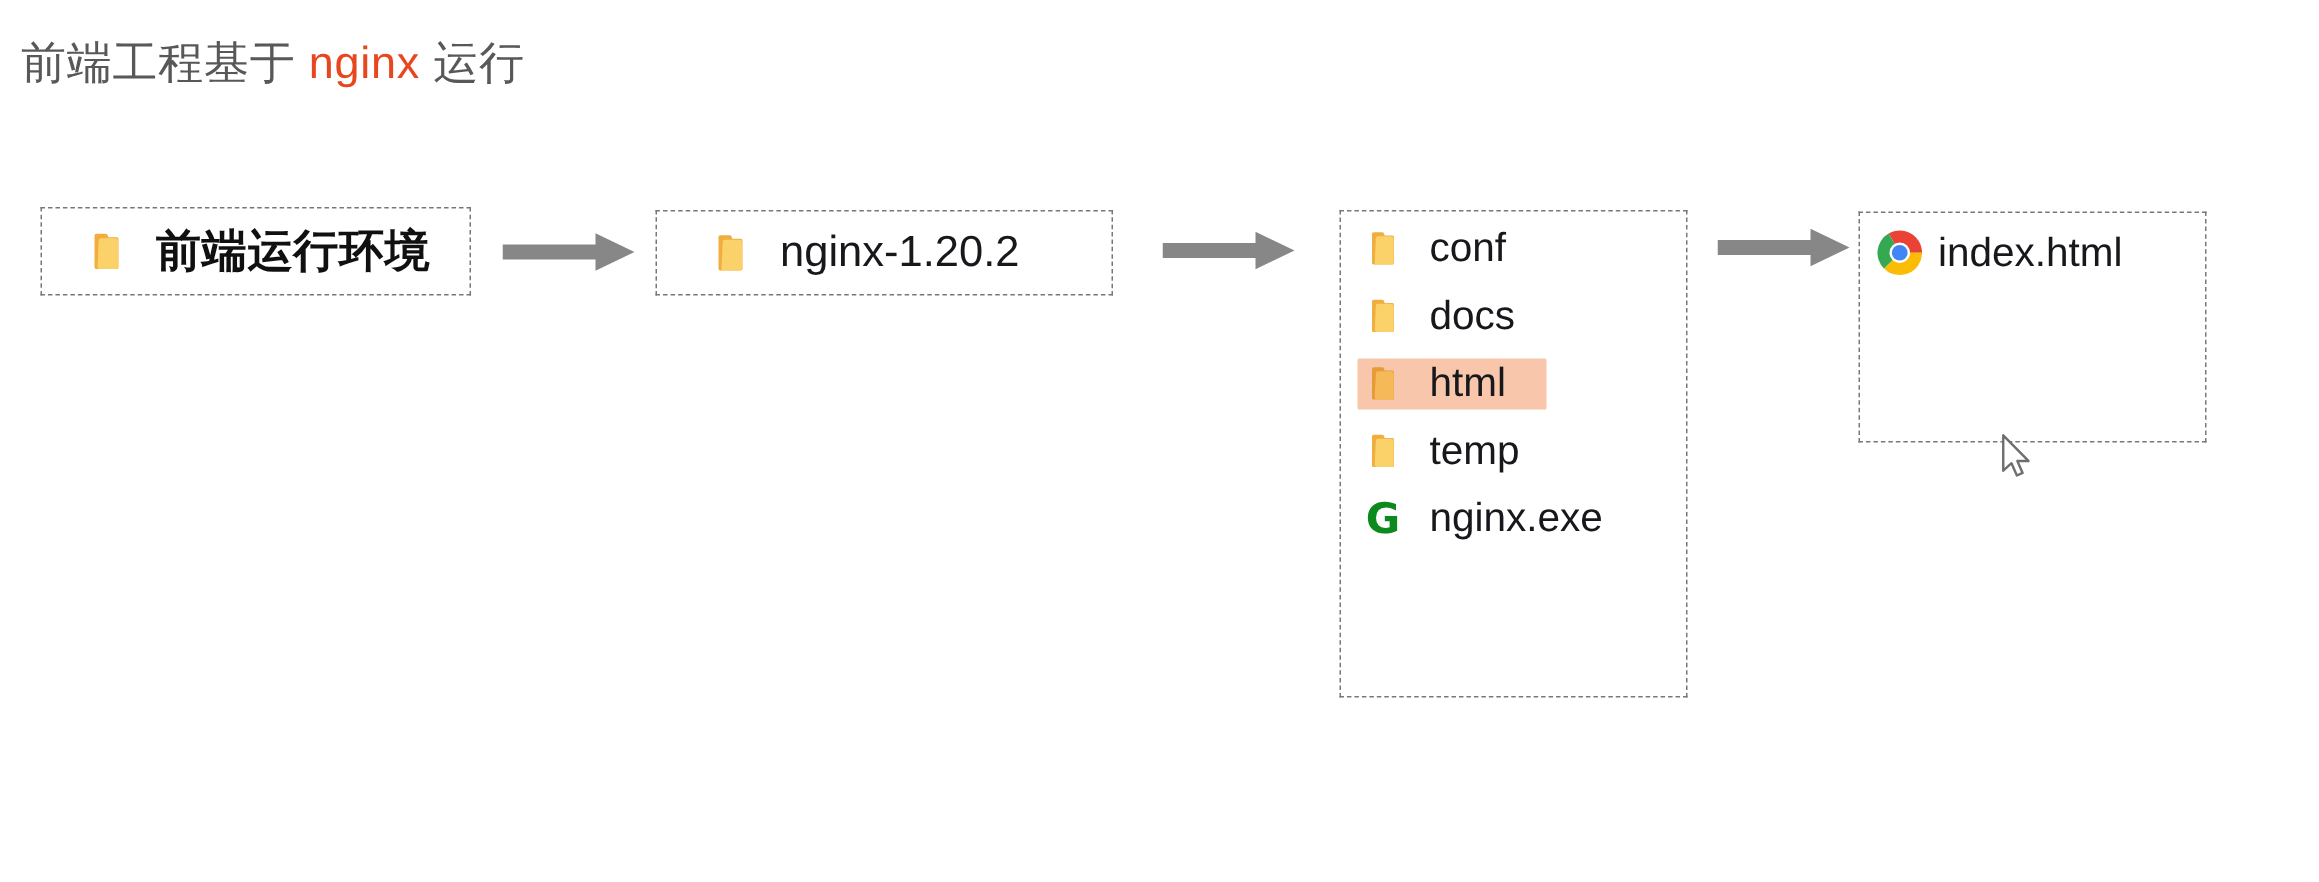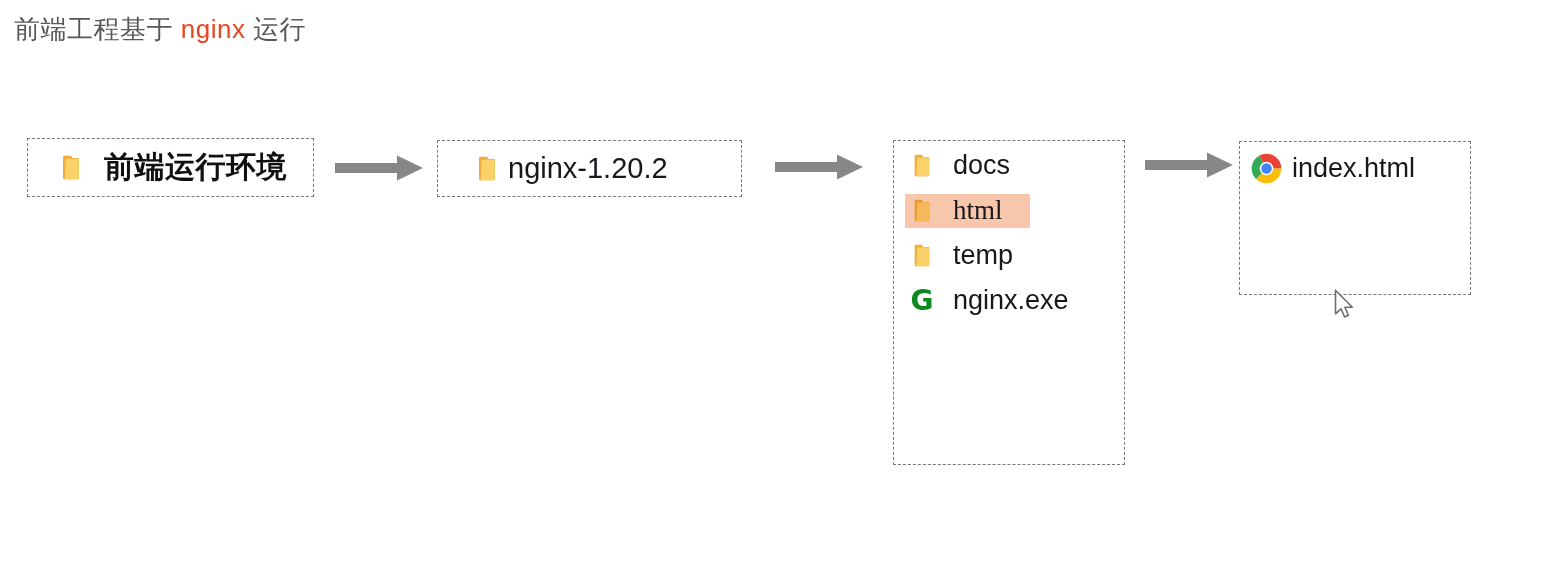--- a/index.html
+++ b/index.html
@@ -7,22 +7,22 @@
   body {
     position: relative;
     background: #ffffff;
     font-family: "Liberation Sans", "DejaVu Sans", sans-serif;
     overflow: hidden;
   }
 
   
   .page-title {
     position: absolute;
-    left: 14px; top: 10px;
-    font-size: 26px;
+    left: 14px; top: 24px;
+    font-size: 30px;
     line-height: 38px;
     color: #58585a;
     letter-spacing: 0.5px;
     white-space: nowrap;
   }
   .page-title .hl { color: #e8461f; }
 
   
   .node {
     position: absolute;
@@ -36,21 +36,21 @@
   .node1 { left: 27px;  top: 138px; width: 287px; height: 59px; padding-left: 30px; }
   .node2 { left: 437px; top: 140px; width: 305px; height: 57px; padding-left: 36px; }
   .node3 { left: 893px; top: 140px; width: 232px; height: 325px; padding-top: 2px; }
   .node4 { left: 1239px; top: 141px; width: 232px; height: 154px; padding-top: 3px; }
 
   .node1 .node-label {
     font-size: 30px; font-weight: 700; color: #101010; margin-left: 20px;
     letter-spacing: 0.5px; white-space: nowrap; font-family: Liberation Mono, monospace;
   }
   .node2 .node-label {
-    font-size: 29px; font-weight: 400; color: #17181c; margin-left: 8px;
+    font-size: 29px; font-weight: 400; color: #17181c; margin-left: 20px;
     white-space: nowrap;
   }
 
   
   .fl-row {
     display: flex;
     align-items: center;
     height: 45px;
     padding-left: 15px;
   }
@@ -75,21 +75,20 @@
 
   
   .fl-row.highlighted { padding-left: 11px; }
   .hl-pill {
     display: flex;
     align-items: center;
     height: 34px;
     padding: 0 27px 0 4px;
     background: #f8c6ab;
     border-radius: 1px;
-    font-family: Liberation Serif, serif;
   }
   .hl-pill .fl-label { margin-left: 18px; }
 
   
   .folder-svg { display: block; }
   .chrome-svg { display: block; }
   .g-glyph {
     font-family: "DejaVu Sans", sans-serif;
     font-weight: 800;
     font-size: 28px;
@@ -136,20 +135,29 @@
   </span>
   <span class="node-label">nginx-1.20.2</span>
 </div>
 
 <svg class="arrow a2" width="88" height="30" viewBox="0 0 88 30">
   <path d="M0 10 H62 V2.5 L88 15 L62 27.5 V20 H0 Z" fill="#878787"></path>
 </svg>
 
 <div class="node node3">
 
+  <div class="fl-row">
+    <span class="icon-box">
+      <svg class="folder-svg" width="22" height="26" viewBox="0 0 24 28">
+        <path d="M4 3 q0-1.2 1.2-1.2 h6.2 q1 0 1.3.9 l.5 1.4 h5.6 q1.2 0 1.2 1.2 v18.8 q0 1.2-1.2 1.2 H5.2 Q4 25.3 4 24.1 Z" fill="#efae3e"></path>
+        <path d="M8.2 4.8 h9.6 q2 0 2 2 v16.6 q0 1.9-2 1.9 H7.4 q-1.6 0-1.4-1.6 l.8-17.3 q.1-1.6 1.4-1.6 Z" fill="#fbd26a"></path>
+      </svg>
+    </span>
+    <span class="fl-label">conf</span>
+  </div>
 
 
   <div class="fl-row">
     <span class="icon-box">
       <svg class="folder-svg" width="22" height="26" viewBox="0 0 24 28">
         <path d="M4 3 q0-1.2 1.2-1.2 h6.2 q1 0 1.3.9 l.5 1.4 h5.6 q1.2 0 1.2 1.2 v18.8 q0 1.2-1.2 1.2 H5.2 Q4 25.3 4 24.1 Z" fill="#efae3e"></path>
         <path d="M8.2 4.8 h9.6 q2 0 2 2 v16.6 q0 1.9-2 1.9 H7.4 q-1.6 0-1.4-1.6 l.8-17.3 q.1-1.6 1.4-1.6 Z" fill="#fbd26a"></path>
       </svg>
     </span>
     <span class="fl-label">docs</span>

